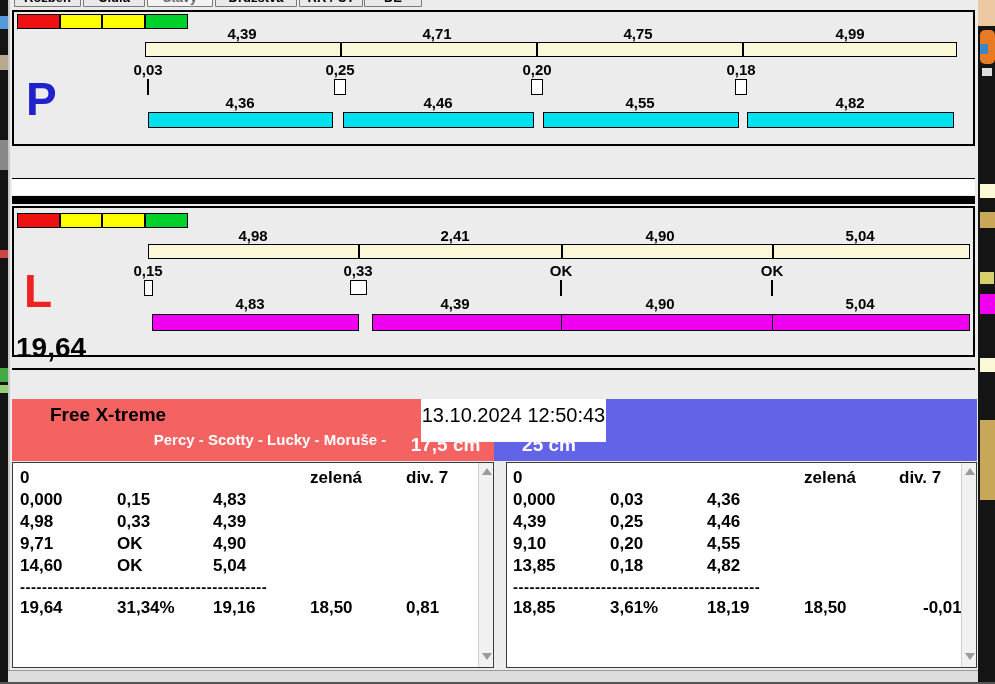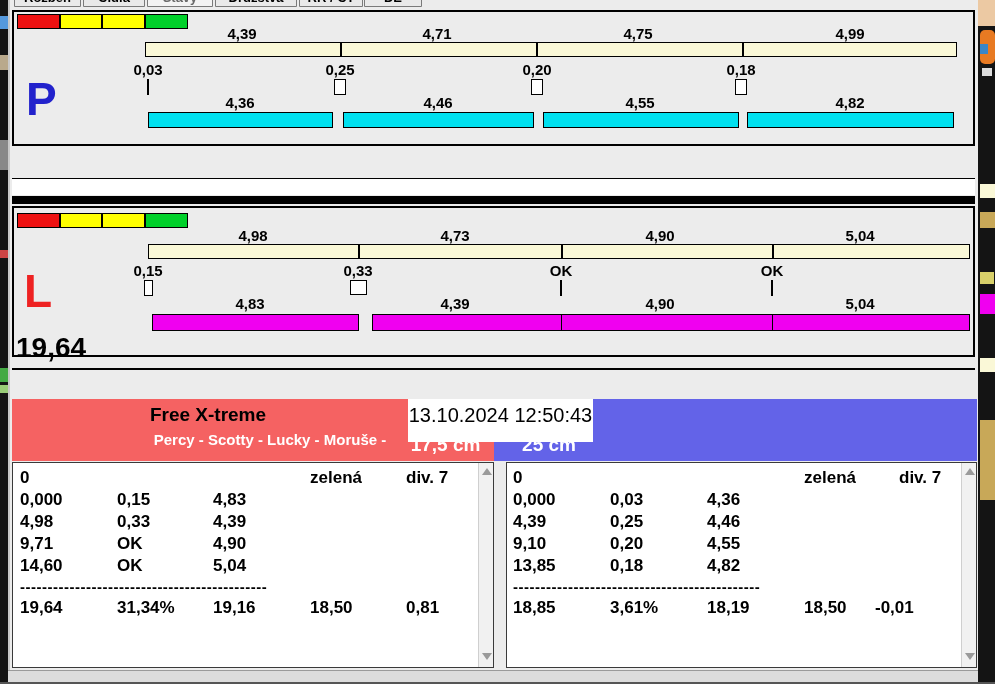--- a/index.html
+++ b/index.html
@@ -26,21 +26,21 @@
   .cyan{background:#00e0ef;}
   .mag{background:#f000f0;}
   .divline{position:absolute;width:2px;background:#000;}
   .lbl{position:absolute;font-weight:bold;font-size:15px;transform:translateX(-50%);white-space:nowrap;}
   .tick{position:absolute;width:2px;background:#000;}
   .cbox{position:absolute;background:#fff;border:1px solid #000;}
   .total-p{position:absolute;background:#7a0b7a;font-weight:bold;font-size:26px;line-height:31px;padding-left:3px;white-space:nowrap;}
   .total-l{position:absolute;font-weight:bold;font-size:28px;white-space:nowrap;}
   
   .team-hdr{position:absolute;height:62px;}
-  .hdr-name{position:absolute;font-weight:bold;font-size:19px;text-align:center;color:#000;}
+  .hdr-name{position:absolute;font-weight:bold;font-size:19px;text-align:left;color:#000;padding-left:38px;}
   .hdr-members{position:absolute;font-weight:bold;font-size:15px;text-align:center;color:#fff;}
   .hdr-height{position:absolute;font-weight:bold;font-size:19px;text-align:center;color:#fff;}
   .datebox{position:absolute;background:#fff;font-size:20px;text-align:center;line-height:33px;white-space:nowrap;}
   .rtable{position:absolute;background:#fff;border:1px solid #3a3a3a;}
   .cell{position:absolute;font-weight:bold;font-size:17px;white-space:nowrap;}
   .dashes{position:absolute;font-weight:bold;font-size:15px;letter-spacing:0.5px;white-space:nowrap;}
   .sbar{position:absolute;width:15px;background:#f1f1f1;border-left:1px solid #cfcfcf;}
   .sarrow-up{position:absolute;left:3px;width:0;height:0;border-left:5px solid transparent;
              border-right:5px solid transparent;border-bottom:7px solid #9a9a9a;}
   .sarrow-dn{position:absolute;left:3px;width:0;height:0;border-left:5px solid transparent;
@@ -137,21 +137,21 @@
   <div class="panel" style="left:12px;top:206px;width:963px;height:151px;"></div>
 
   <div class="light" style="left:17px;top:213px;width:43px;background:#ee1111;"></div>
   <div class="light" style="left:60px;top:213px;width:42px;background:#ffff00;"></div>
   <div class="light" style="left:102px;top:213px;width:43px;background:#ffff00;"></div>
   <div class="light" style="left:145px;top:213px;width:43px;background:#00d02a;"></div>
 
   <div class="lane-letter" style="left:24px;top:268px;color:#ee2222;">L</div>
 
   <span class="lbl" style="left:253px;top:227px;">4,98</span>
-  <span class="lbl" style="left:455px;top:227px;">4,73</span>
+  <span class="lbl" style="left:455px;top:227px;">2,41</span>
   <span class="lbl" style="left:660px;top:227px;">4,90</span>
   <span class="lbl" style="left:860px;top:227px;">5,04</span>
 
   <div class="bar cream" style="left:148px;top:244px;width:822px;height:15px;"></div>
   <div class="divline" style="left:358px;top:244px;height:15px;"></div>
   <div class="divline" style="left:561px;top:244px;height:15px;"></div>
   <div class="divline" style="left:772px;top:244px;height:15px;"></div>
 
   <span class="lbl" style="left:148px;top:262px;">0,15</span>
   <span class="lbl" style="left:358px;top:262px;">0,33</span>
@@ -179,21 +179,21 @@
 
   <div class="team-hdr" style="left:12px;top:399px;width:482px;background:#f56262;"></div>
   <div class="team-hdr" style="left:494px;top:399px;width:483px;background:#6363e8;"></div>
 
   <div class="hdr-name" style="left:12px;top:404px;width:392px;">Free X-treme</div>
   <div class="hdr-members" style="left:12px;top:431px;width:452px;margin-left:32px;">Percy - Scotty - Lucky - Moruše -</div>
   <div class="hdr-height" style="left:398px;top:434px;width:95px;">17,5 cm</div>
 
   <div class="hdr-height" style="left:494px;top:434px;width:110px;">25 cm</div>
 
-  <div class="datebox" style="left:408px;top:399px;width:185px;height:43px;">13.10.2024 12:50:43</div>
+  <div class="datebox" style="left:421px;top:399px;width:185px;height:43px;">13.10.2024 12:50:43</div>
 
   <div class="rtable" style="left:12px;top:462px;width:482px;height:206px;"></div>
   <span class="cell" style="left:20px;top:468px;">0</span>
   <span class="cell" style="left:310px;top:468px;">zelená</span>
   <span class="cell" style="left:406px;top:468px;">div. 7</span>
 
   <span class="cell" style="left:20px;top:490px;">0,000</span>
   <span class="cell" style="left:117px;top:490px;">0,15</span>
   <span class="cell" style="left:213px;top:490px;">4,83</span>
   <span class="cell" style="left:20px;top:512px;">4,98</span>
@@ -236,21 +236,21 @@
   <span class="cell" style="left:513px;top:556px;">13,85</span>
   <span class="cell" style="left:610px;top:556px;">0,18</span>
   <span class="cell" style="left:707px;top:556px;">4,82</span>
 
   <span class="dashes" style="left:513px;top:578px;">---------------------------------------------</span>
 
   <span class="cell" style="left:513px;top:598px;">18,85</span>
   <span class="cell" style="left:610px;top:598px;">3,61%</span>
   <span class="cell" style="left:707px;top:598px;">18,19</span>
   <span class="cell" style="left:804px;top:598px;">18,50</span>
-  <span class="cell" style="left:875px;top:598px;">-0,01</span>
+  <span class="cell" style="left:923px;top:598px;">-0,01</span>
 
   <div class="sbar" style="left:961px;top:463px;height:204px;">
     <div class="sarrow-up" style="top:5px;"></div>
     <div class="sarrow-dn" style="top:190px;"></div>
   </div>
 
   <div class="chrome" style="left:8px;top:670px;width:970px;height:14px;"></div>
 
 </div>
 

